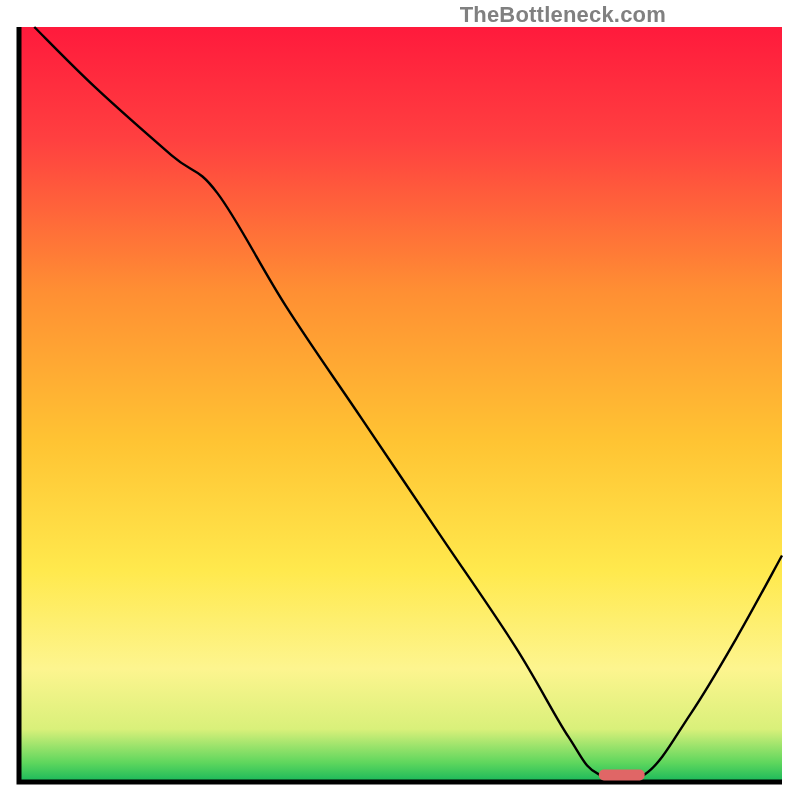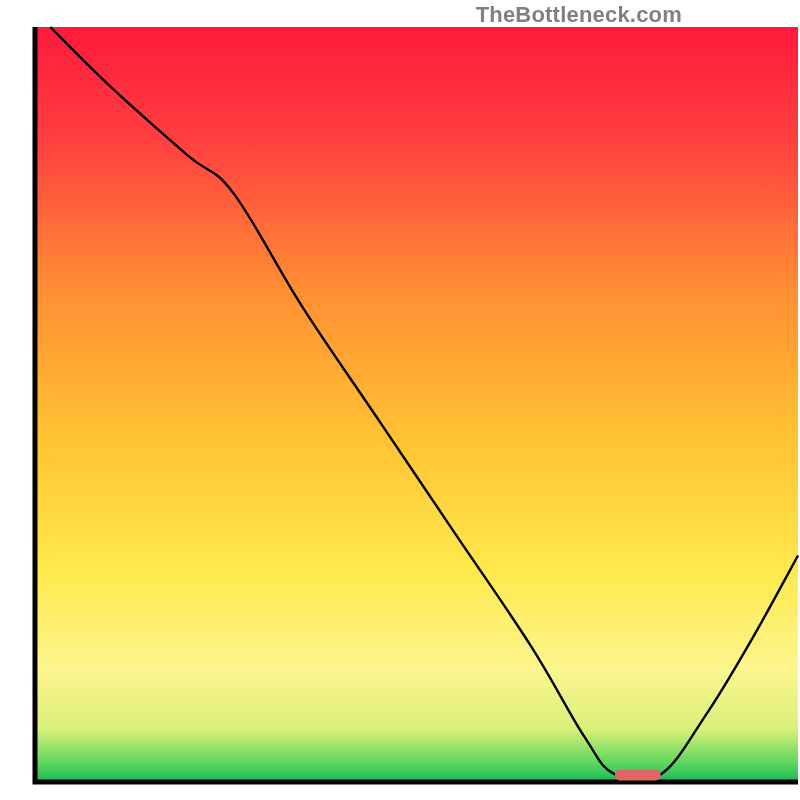--- a/index.html
+++ b/index.html
@@ -7,21 +7,20 @@
     padding: 0;
     width: 800px;
     height: 800px;
     background: #ffffff;
     font-family: Arial, Helvetica, sans-serif;
   }
   .wrap {
     position: relative;
     width: 676px;
     height: 800px;
-    margin-left: 16px;
   }
   .watermark {
     position: absolute;
     top: 2px;
     right: 10px;
     font-size: 22px;
     font-weight: 600;
     color: #808080;
     letter-spacing: 0.2px;
   }

